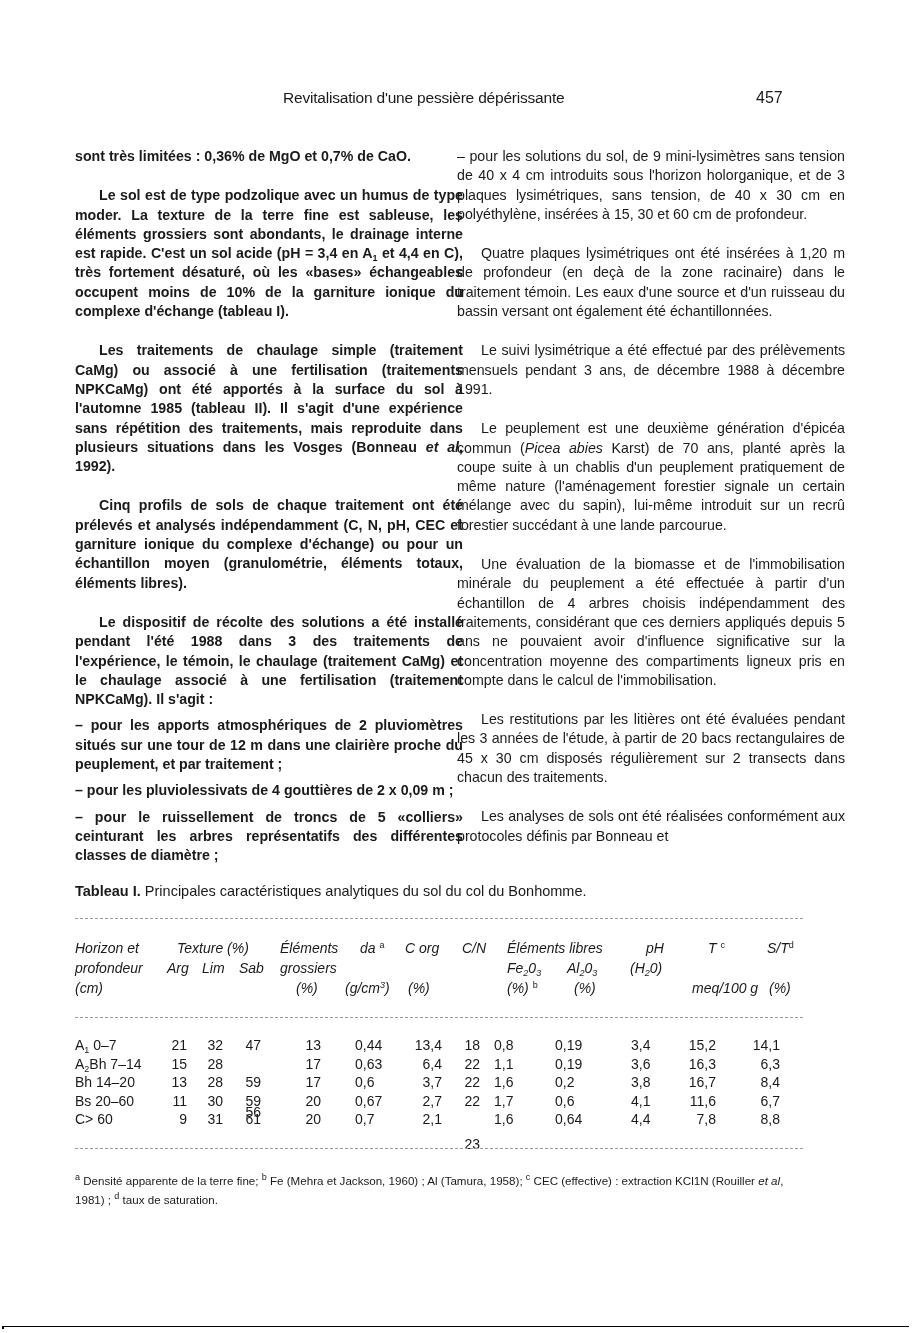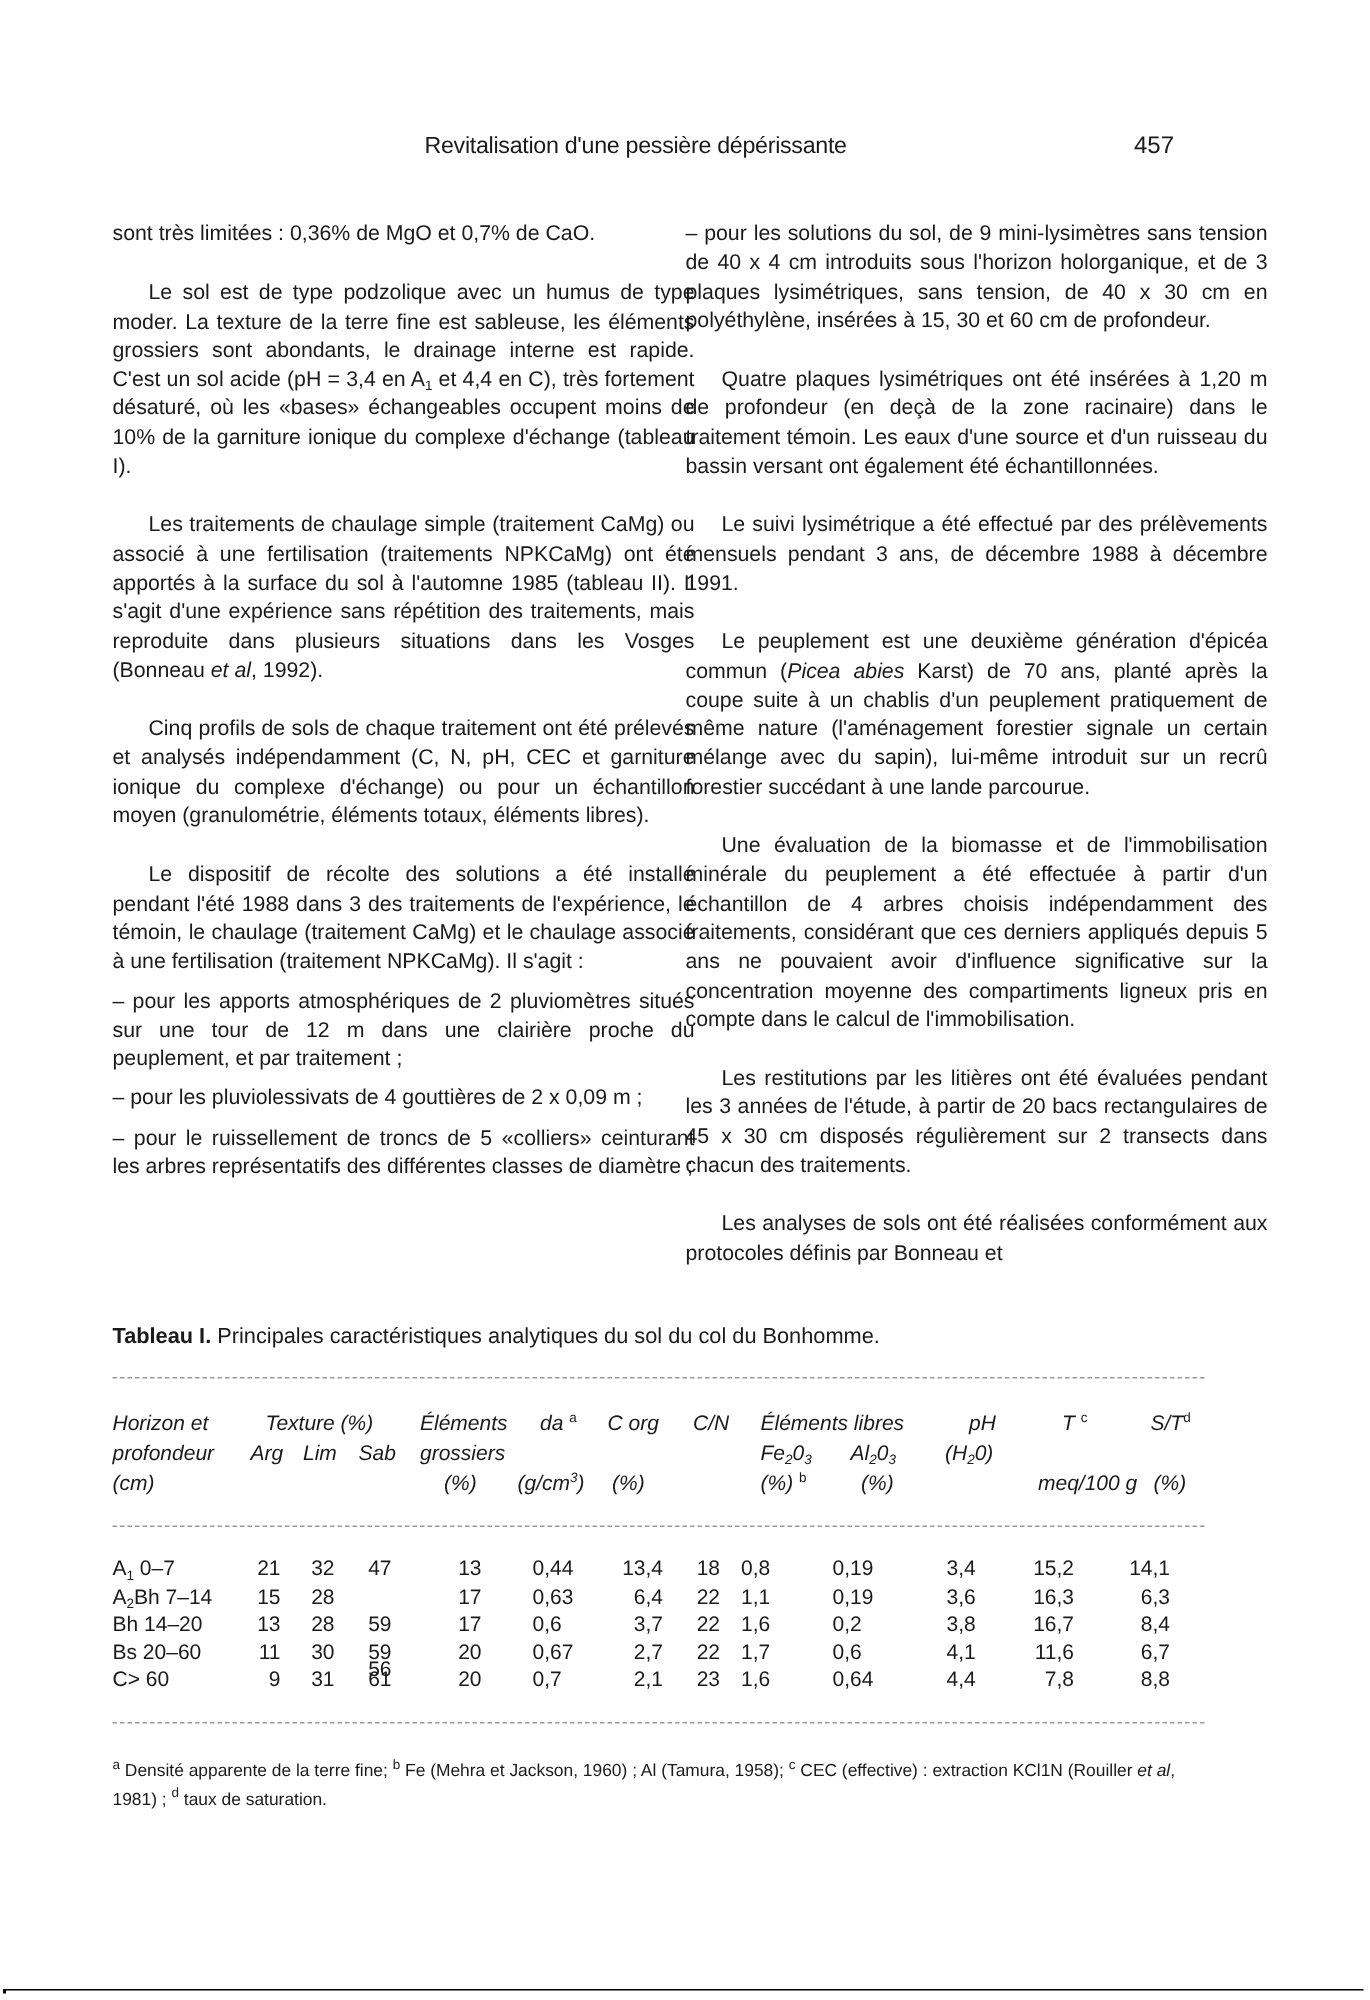--- a/index.html
+++ b/index.html
@@ -2,21 +2,21 @@
 <html><head>
 <meta charset="utf-8">
 <style>
   html, body { margin: 0; padding: 0; background: #ffffff; }
   body { width: 913px; height: 1333px; position: relative; overflow: hidden;
          font-family: "Liberation Sans", sans-serif; color: #1a1a1a; }
   .running-head { position: absolute; top: 89px; left: 0; width: 732px; height: 22px; }
   .running-title { position: absolute; left: 283px; top: 0; font-size: 15.5px; letter-spacing: -0.2px; }
   .page-number { position: absolute; left: 756px; top: 0; font-size: 16px; }
   .col { position: absolute; top: 147px; width: 388px; font-size: 14.2px; line-height: 19.3px; text-align: justify; }
-  .col-left { left: 75px; }
+  .col-left { left: 75px; font-weight: bold; }
   .col-right { left: 457px; width: 388px; }
   .col p { margin: 0 0 7px 0; }
   .col p.indent { text-indent: 24px; margin-top: 20px; }
   .col p.noindent { text-indent: 0; }
   .col p.dash { text-indent: 0; margin-bottom: 7px; }
   sub { font-size: 9px; vertical-align: -3px; line-height: 0; }
   sup { font-size: 9px; vertical-align: 5px; line-height: 0; }
   .table-caption { position: absolute; left: 75px; top: 883px; font-size: 14.5px; }
   .table-caption b { font-weight: bold; }
   .rule { position: absolute; left: 75px; width: 728px; border-top: 1px dashed #9a9a9a; height: 0; }
@@ -168,21 +168,21 @@
       <span class="r" style="right: 35px;">6,7</span>
     </div>
     <div class="row">
       <span style="left: 0px; text-align: right;"><span style="position: static;">C&gt; 60</span></span>
       <span class="r" style="right: 628px;">9</span>
       <span class="r" style="right: 592px;">31</span>
       <span class="r" style="right: 554px;">61</span>
       <span class="r" style="right: 494px;">20</span>
       <span style="left: 280px;">0,7</span>
       <span class="r" style="right: 373px;">2,1</span>
-      <span class="r" style="right: 335px;">23</span>
+      <span class="r" style="right: 335px; margin-top: 25px;">23</span>
       <span style="left: 419px;">1,6</span>
       <span style="left: 480px;">0,64</span>
       <span style="left: 556px;">4,4</span>
       <span class="r" style="right: 99px;">7,8</span>
       <span class="r" style="right: 35px;">8,8</span>
     </div>
   </div>
 
 <div class="rule rule-bot"></div>
 

